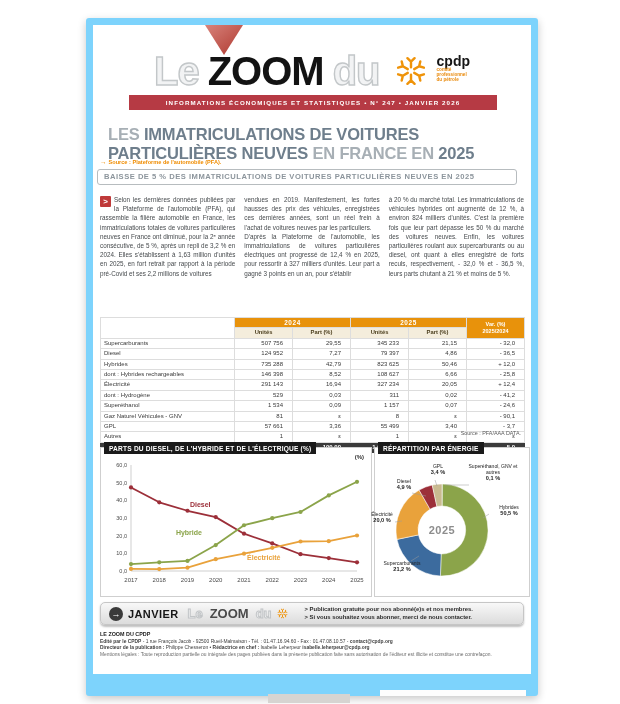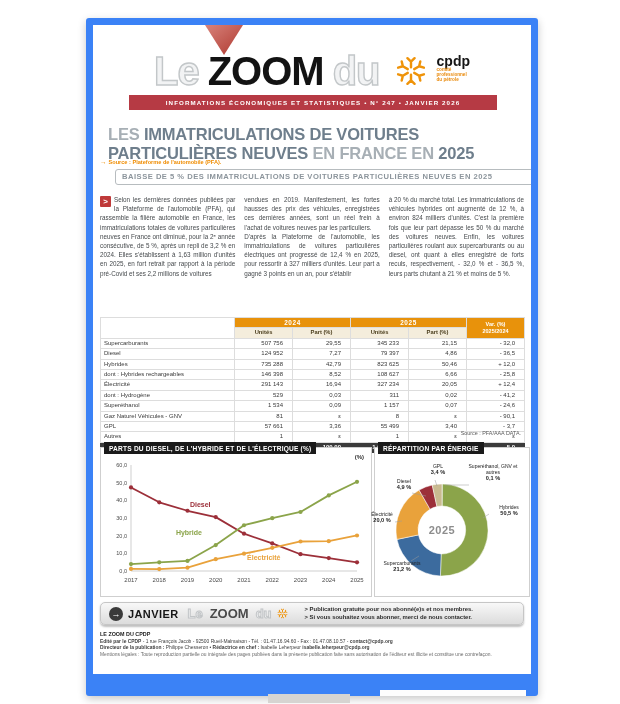--- a/index.html
+++ b/index.html
@@ -1,17 +1,17 @@
 <!DOCTYPE html>
 <html><head>
 <meta charset="utf-8">
 <style>
   html,body{margin:0;padding:0;width:620px;height:704px;background:#fff;overflow:hidden;
     font-family:"Liberation Sans","DejaVu Sans",sans-serif;}
-  .frame{position:absolute;left:86px;top:18px;width:452px;height:678px;background:#3b82f6;
+  .frame{position:absolute;left:86px;top:18px;width:452px;height:678px;background:#7dd3fc;
     border-radius:3px;box-shadow:0 3px 9px rgba(0,0,0,.22);}
   .doc{position:absolute;left:7px;top:7px;width:438px;height:649px;background:#fff;overflow:hidden;}
   .frame-notch{position:absolute;left:380px;top:690px;width:146px;height:6px;background:#fdfdfd;}
   .frame-foot{position:absolute;left:268px;top:694px;width:82px;height:9px;background:#d6d4d1;}
 
   .triangle{position:absolute;left:112px;top:0;width:38px;height:30px;}
 
   .masthead{position:absolute;left:0;top:26px;width:100%;display:flex;justify-content:center;
     align-items:center;gap:9px;}
   .mh-outline{font-size:40px;font-weight:800;color:#f2f3f4;-webkit-text-stroke:1.4px #c3c7c9;
@@ -25,21 +25,21 @@
     font-size:6.2px;font-weight:700;letter-spacing:1.1px;text-align:center;line-height:16px;}
 
   .title{position:absolute;left:7px;top:92px;width:420px;margin:8px;font-size:16.5px;line-height:18.5px;
     letter-spacing:-.2px;font-weight:800;}
   .t-light{color:#a7afb5;font-weight:700;}
   .t-bold{color:#6e7e8c;font-weight:800;}
 
   .source{position:absolute;left:7px;top:133px;font-size:5.6px;font-weight:700;color:#ef8c00;}
   .s-arrow{font-size:6.5px;margin-right:2px;}
 
-  .subtitle{position:absolute;left:22px;top:144px;width:412px;height:14px;border:1px solid #b7bcbf;
+  .subtitle{position:absolute;left:4px;top:144px;width:412px;height:14px;border:1px solid #b7bcbf;
     border-radius:3px;font-size:7.6px;font-weight:700;color:#8c959c;line-height:14.5px;
     padding-left:6px;letter-spacing:.5px;white-space:nowrap;}
 
   .bodycols{position:absolute;left:7px;top:170px;width:424px;display:flex;gap:9px;}
   .bcol{flex:1;font-size:6.3px;line-height:9.2px;text-align:justify;color:#45494c;}
   .bcol p{margin:0;}
   .lead-icon{float:left;width:11px;height:11px;background:#bf3a3a;color:#fff;font-size:8px;
     line-height:11px;text-align:center;font-weight:800;margin:1px 3px 0 0;border-radius:1px;}
 
   .tbl-title{position:absolute;left:7px;top:281px;font-size:8.2px;font-weight:800;color:#2c2c2c;}

